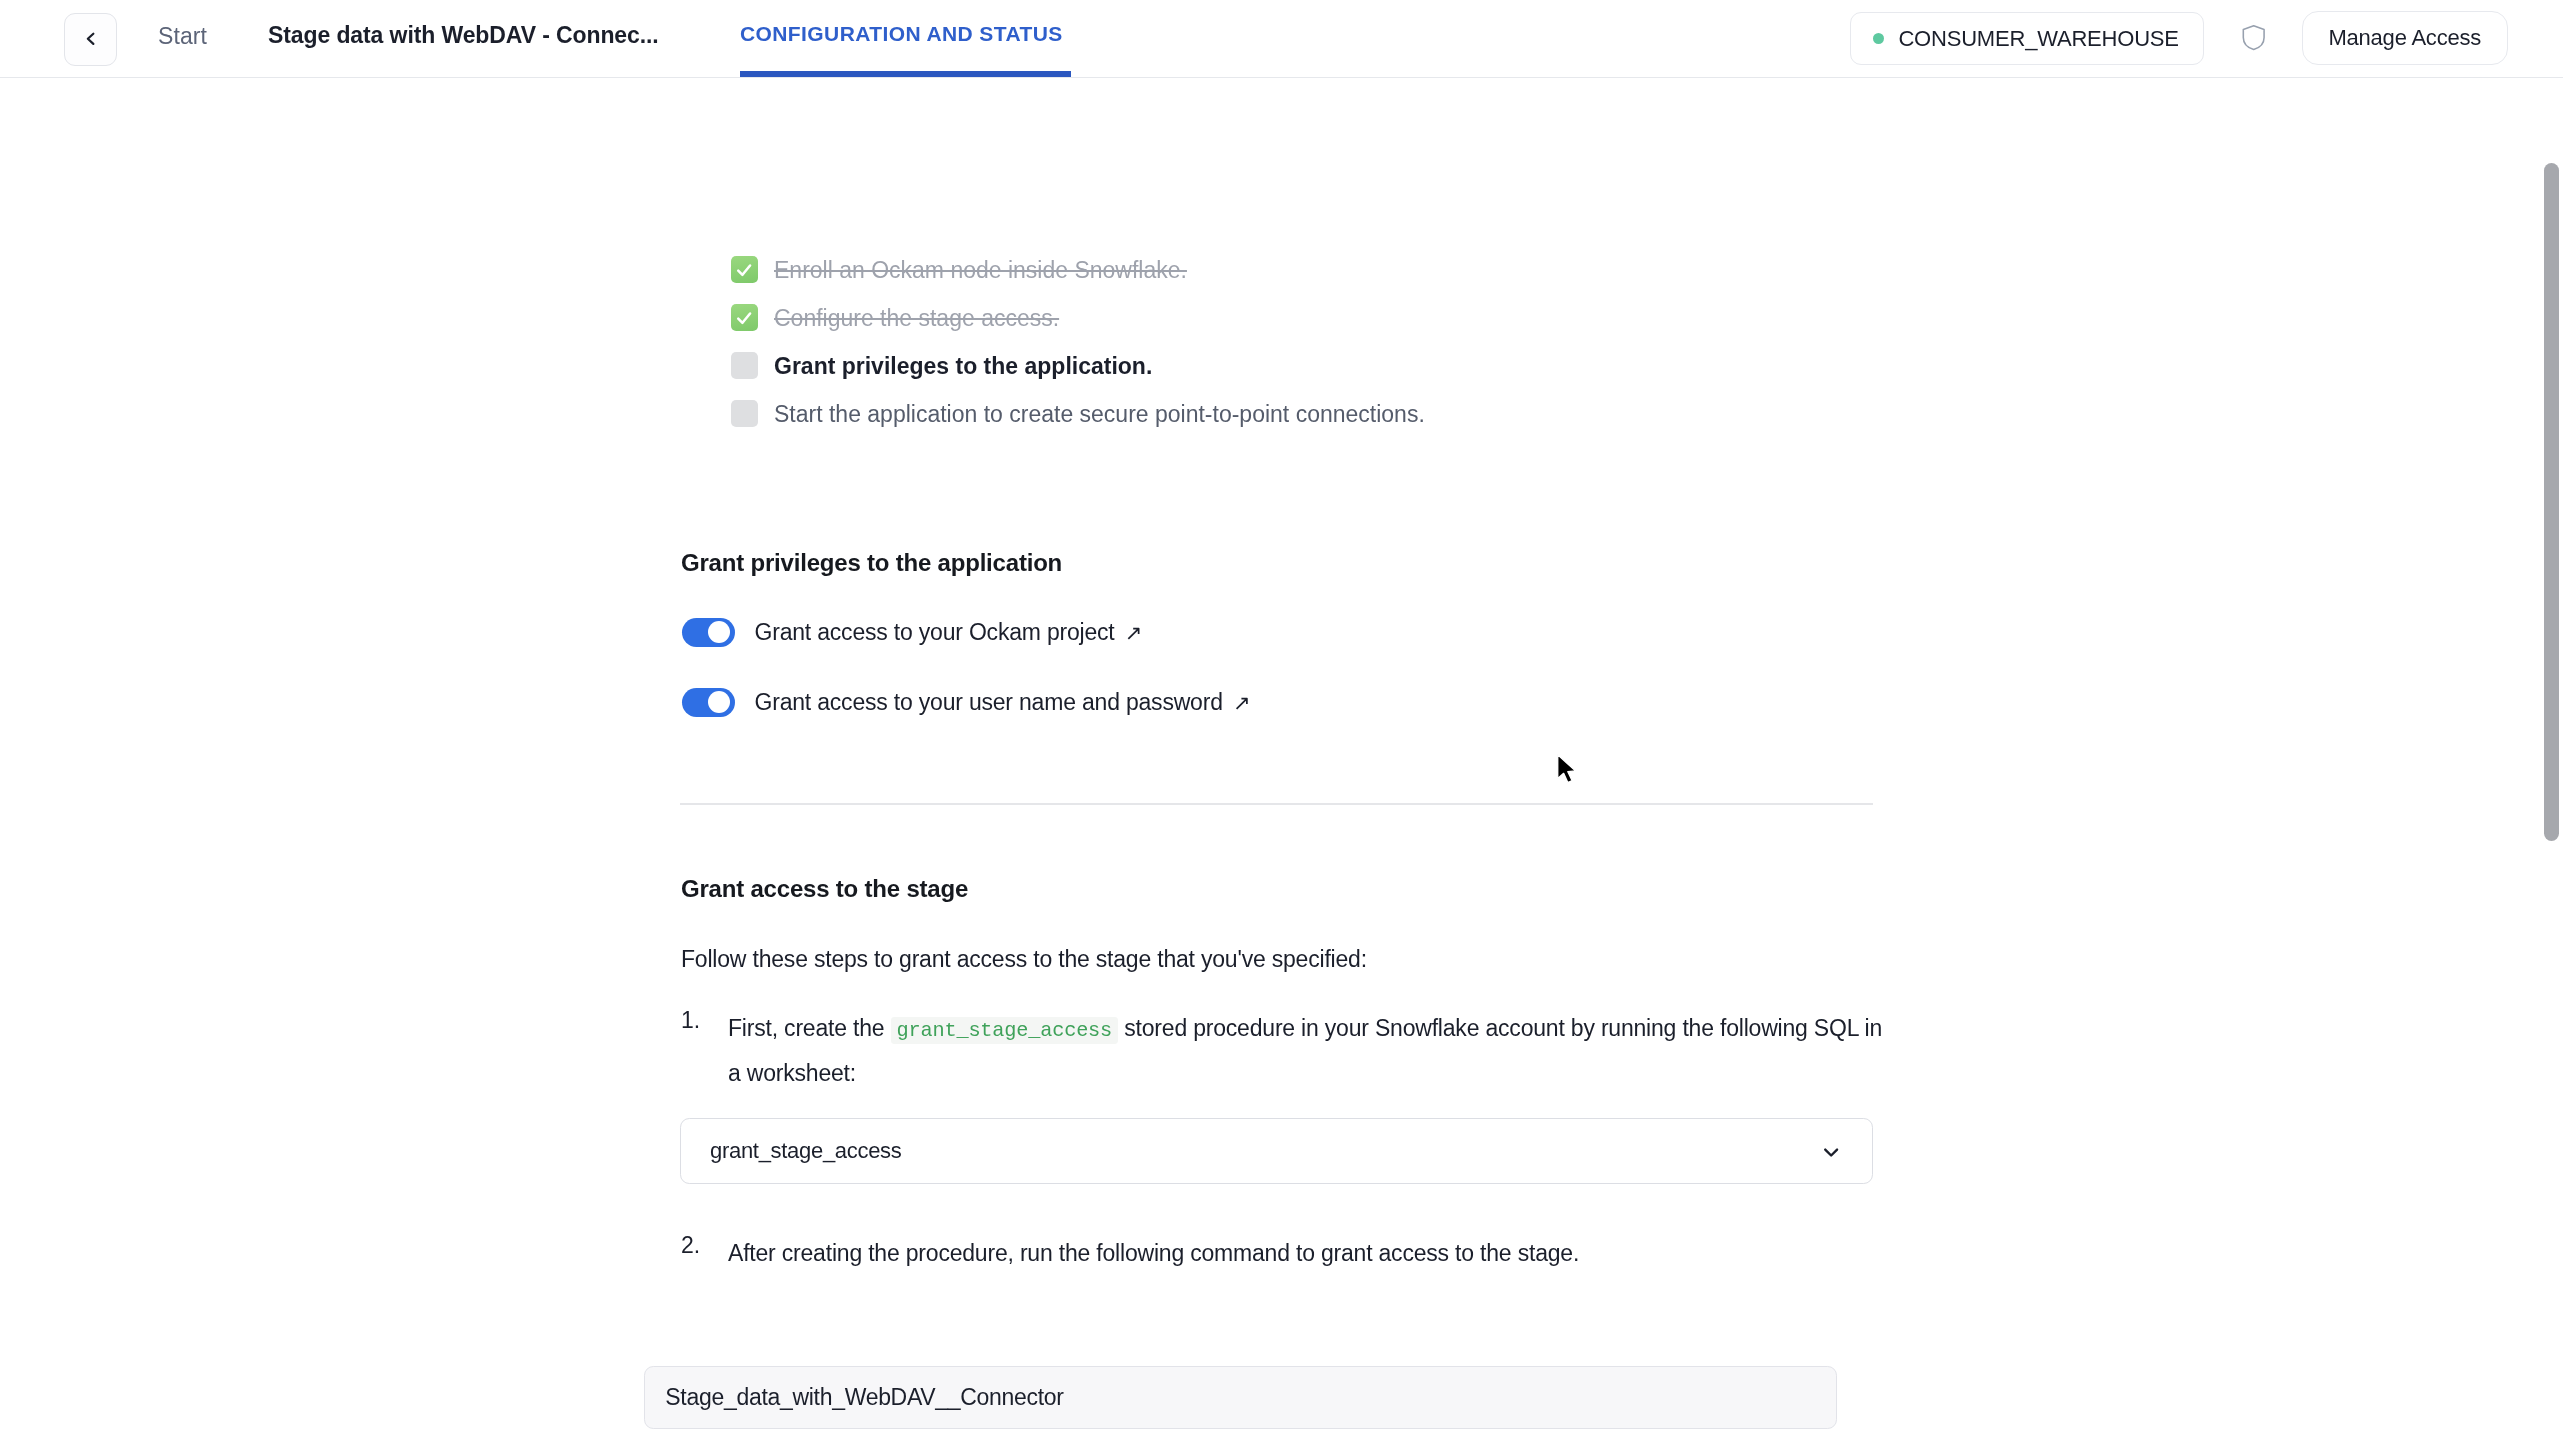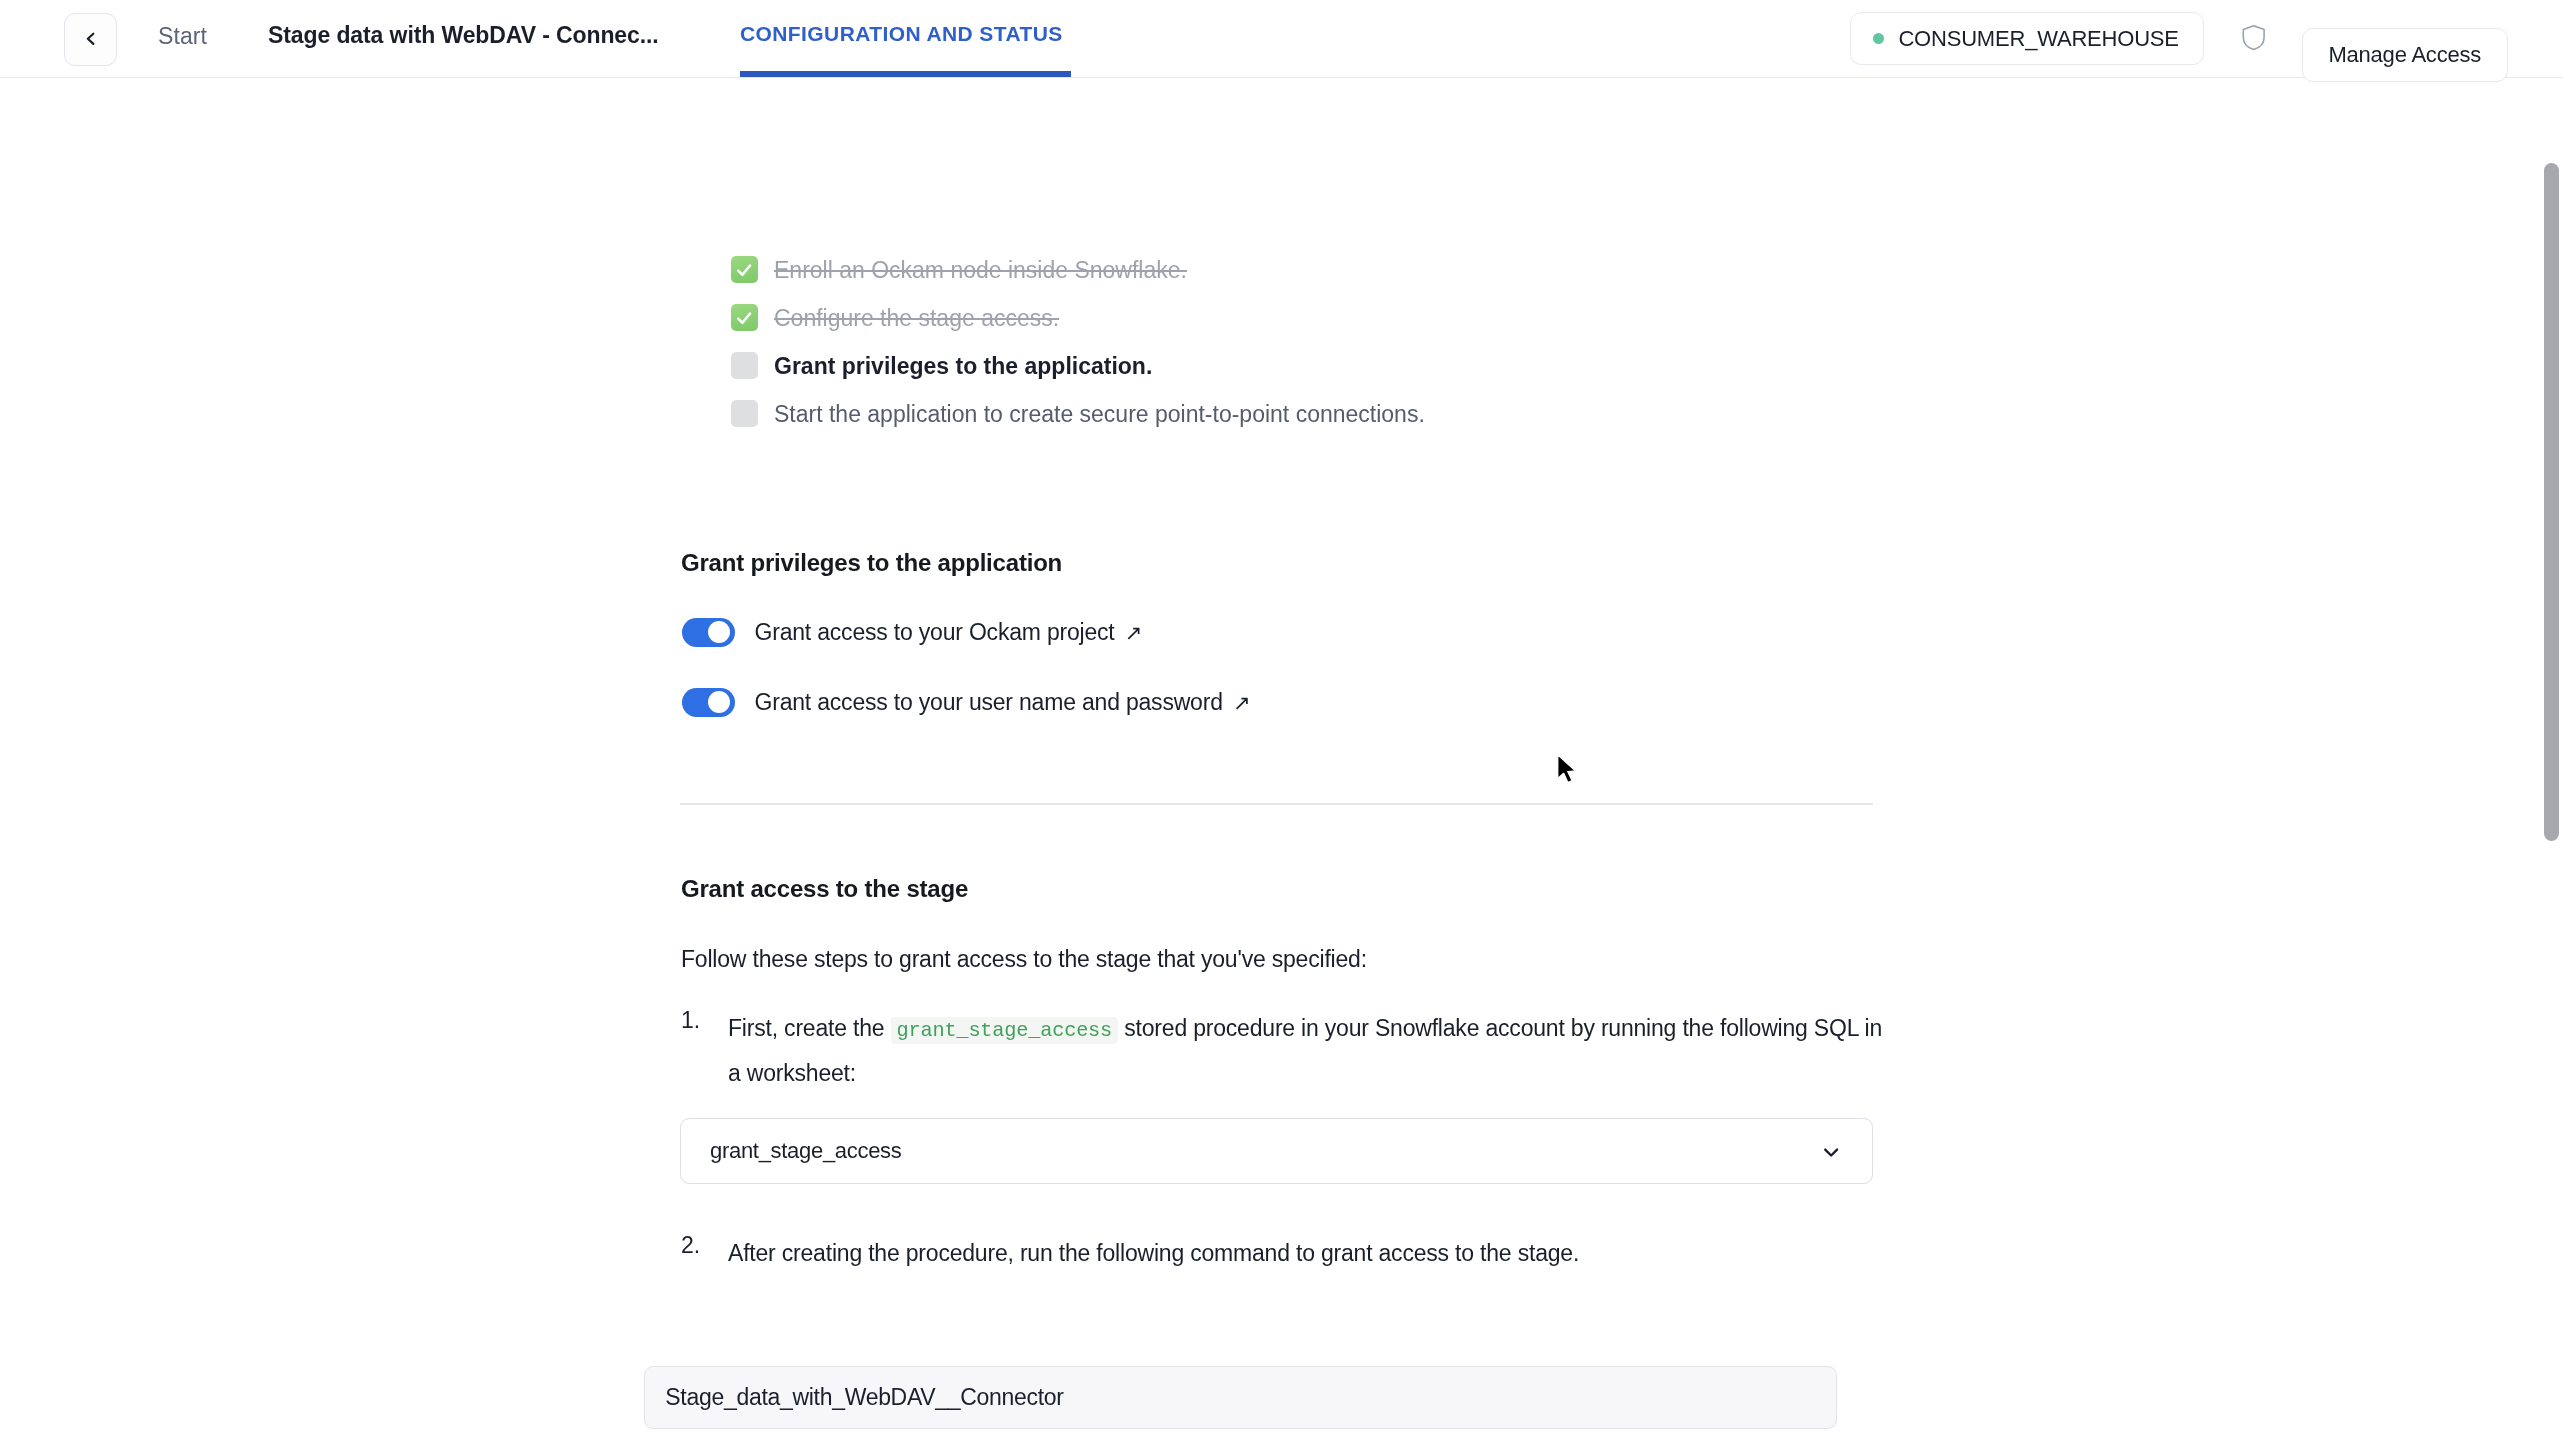--- a/index.html
+++ b/index.html
@@ -57,23 +57,23 @@
   }
   .wh-dot { width: 11px; height: 11px; border-radius: 50%; background: #5ec9a0; flex: none; }
   .wh-label { font-size: 22px; color: #1b1f2b; white-space: nowrap; letter-spacing:-0.2px; }
   .shield-btn {
     position: absolute; left: 2232px; top: 15.3px;
     width: 44px; height: 44px;
     display: flex; align-items: center; justify-content: center;
     cursor: pointer;
   }
   .manage-btn {
-    position: absolute; left: 2302px; top: 28px;
+    position: absolute; left: 2302px; top: 11px;
     height: 54px;
-    border: 1.7px solid #e7e9ee; border-radius: 11px;
+    border: 1.7px solid #e7e9ee; border-radius: 16px;
     background: #fff;
     display: flex; align-items: center; justify-content: center;
     padding: 0 25.4px; cursor: pointer;
   }
   .manage-btn span { font-size: 22px; color: #1b1f2b; white-space: nowrap; letter-spacing:-0.2px; }
 
   
   .scroll-track {
     position: absolute; right: 0; top: 78px;
     width: 24px; height: 1375px; background: transparent;

